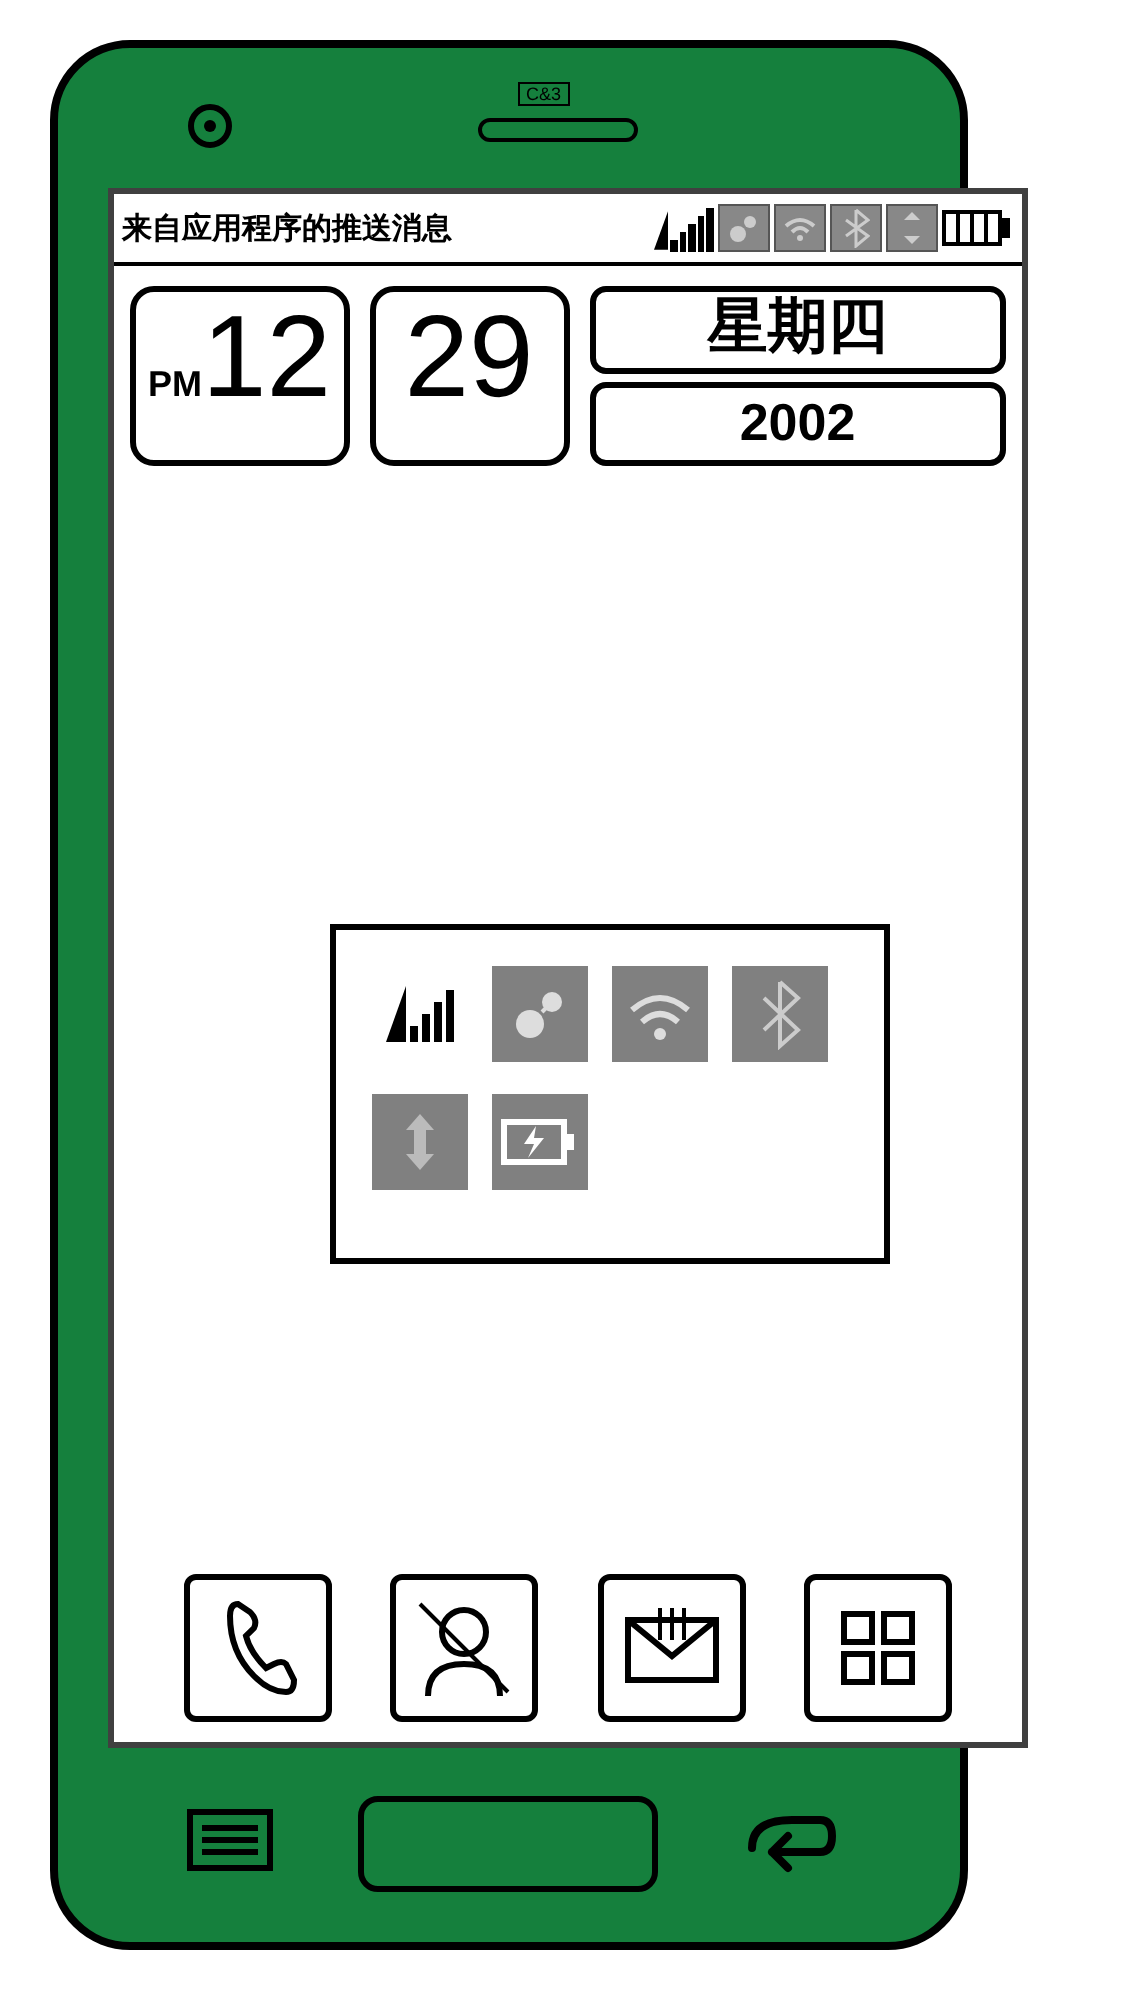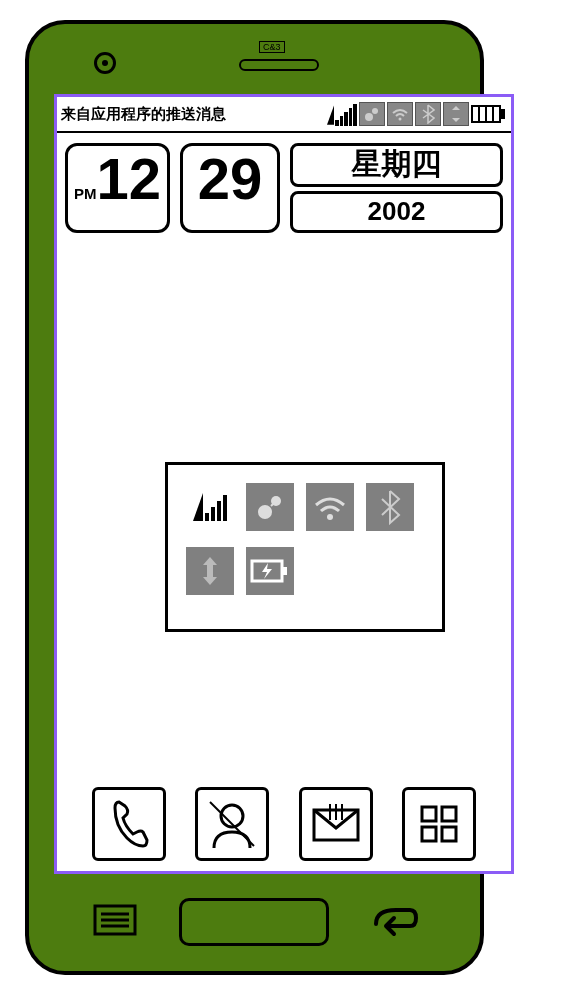--- a/index.html
+++ b/index.html
@@ -11,21 +11,21 @@
       font-family: Arial, sans-serif;
     }
     .phone-body {
       position: absolute;
       left: 25px;
       top: 20px;
       width: 459px;
       height: 955px;
       border: 4px solid #000;
       border-radius: 40px;
-      background: #4d7c0f;
+      background: #15803d;
     }
     .camera {
       position: absolute;
       left: 65px;
       top: 28px;
       width: 22px;
       height: 22px;
       border: 3px solid #000;
       border-radius: 50%;
     }
@@ -54,21 +54,21 @@
       font-size: 9px;
       border: 1px solid #000;
       padding: 0 3px;
     }
     .screen {
       position: absolute;
       left: 25px;
       top: 70px;
       width: 460px;
       height: 780px;
-      border: 3px solid #8b5cf6;
+      border: 3px solid #404040;
       background: #fff;
     }
     .status-bar {
       height: 36px;
       border-bottom: 2px solid #000;
       display: flex;
       align-items: center;
       padding: 0 4px;
     }
     .push-msg {
@@ -131,26 +131,26 @@
       border: 3px solid #000;
       border-radius: 12px;
       padding: 4px 6px;
       display: flex;
       align-items: baseline;
       justify-content: center;
       min-width: 100px;
       height: 90px;
     }
     .ampm {
-      font-size: 15px;
+      font-size: 18px;
       font-weight: bold;
     }
     .clock-num {
       font-size: 58px;
-      font-weight: bold;
+      font-weight: normal;
       line-height: 1;
     }
     .date-col {
       display: flex;
       flex-direction: column;
       gap: 4px;
       flex: 1;
     }
     .weekday {
       border: 3px solid #000;

